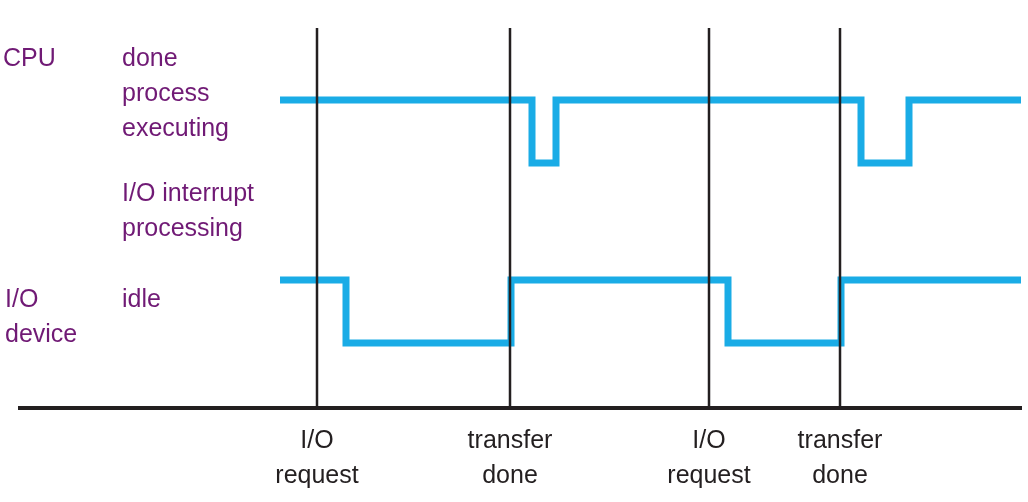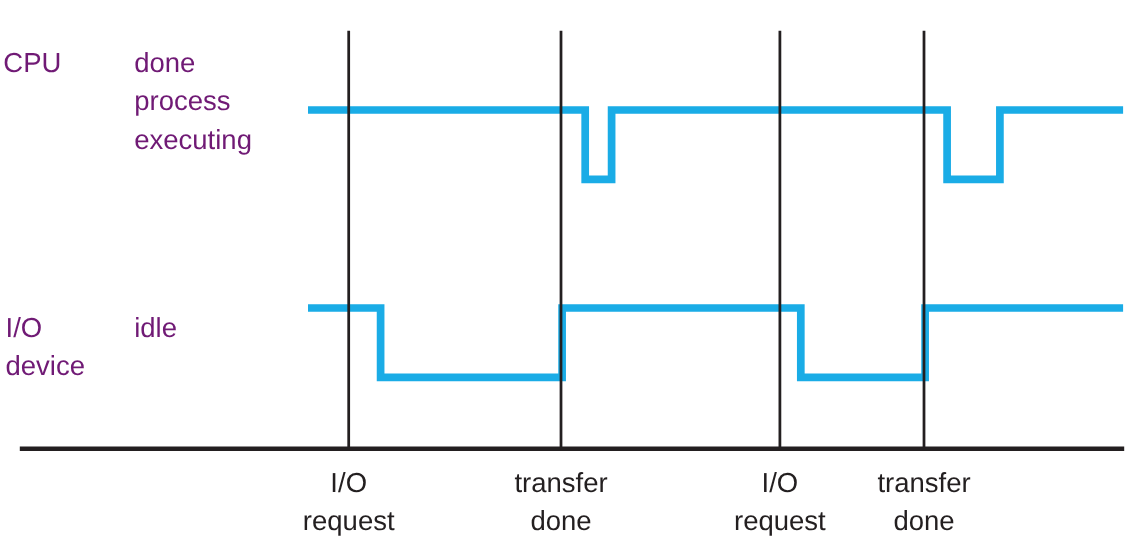--- a/index.html
+++ b/index.html
@@ -50,20 +50,22 @@
 <body>
 
 <div class="canvas">
 
   <div class="lbl group-label-cpu">CPU</div>
 
   <div class="lbl state-label-cpu-run">done
 process
 executing</div>
 
+  <div class="lbl state-label-cpu-intr">I/O interrupt
+processing</div>
 
   <div class="lbl group-label-iodev">I/O
 device</div>
 
   <div class="lbl state-label-idle">idle</div>
 
 
   <svg class="plot-svg" width="1028" height="502">
       <polyline points="280,100 532,100 532,163 556,163 556,100 861,100 861,163 909,163 909,100 1021,100" fill="none" stroke="#1aace6" stroke-width="7" stroke-linejoin="miter" stroke-linecap="butt"></polyline>
       <polyline points="280,280 346,280 346,343 511,343 511,280 728,280 728,343 841,343 841,280 1021,280" fill="none" stroke="#1aace6" stroke-width="7" stroke-linejoin="miter" stroke-linecap="butt"></polyline>

